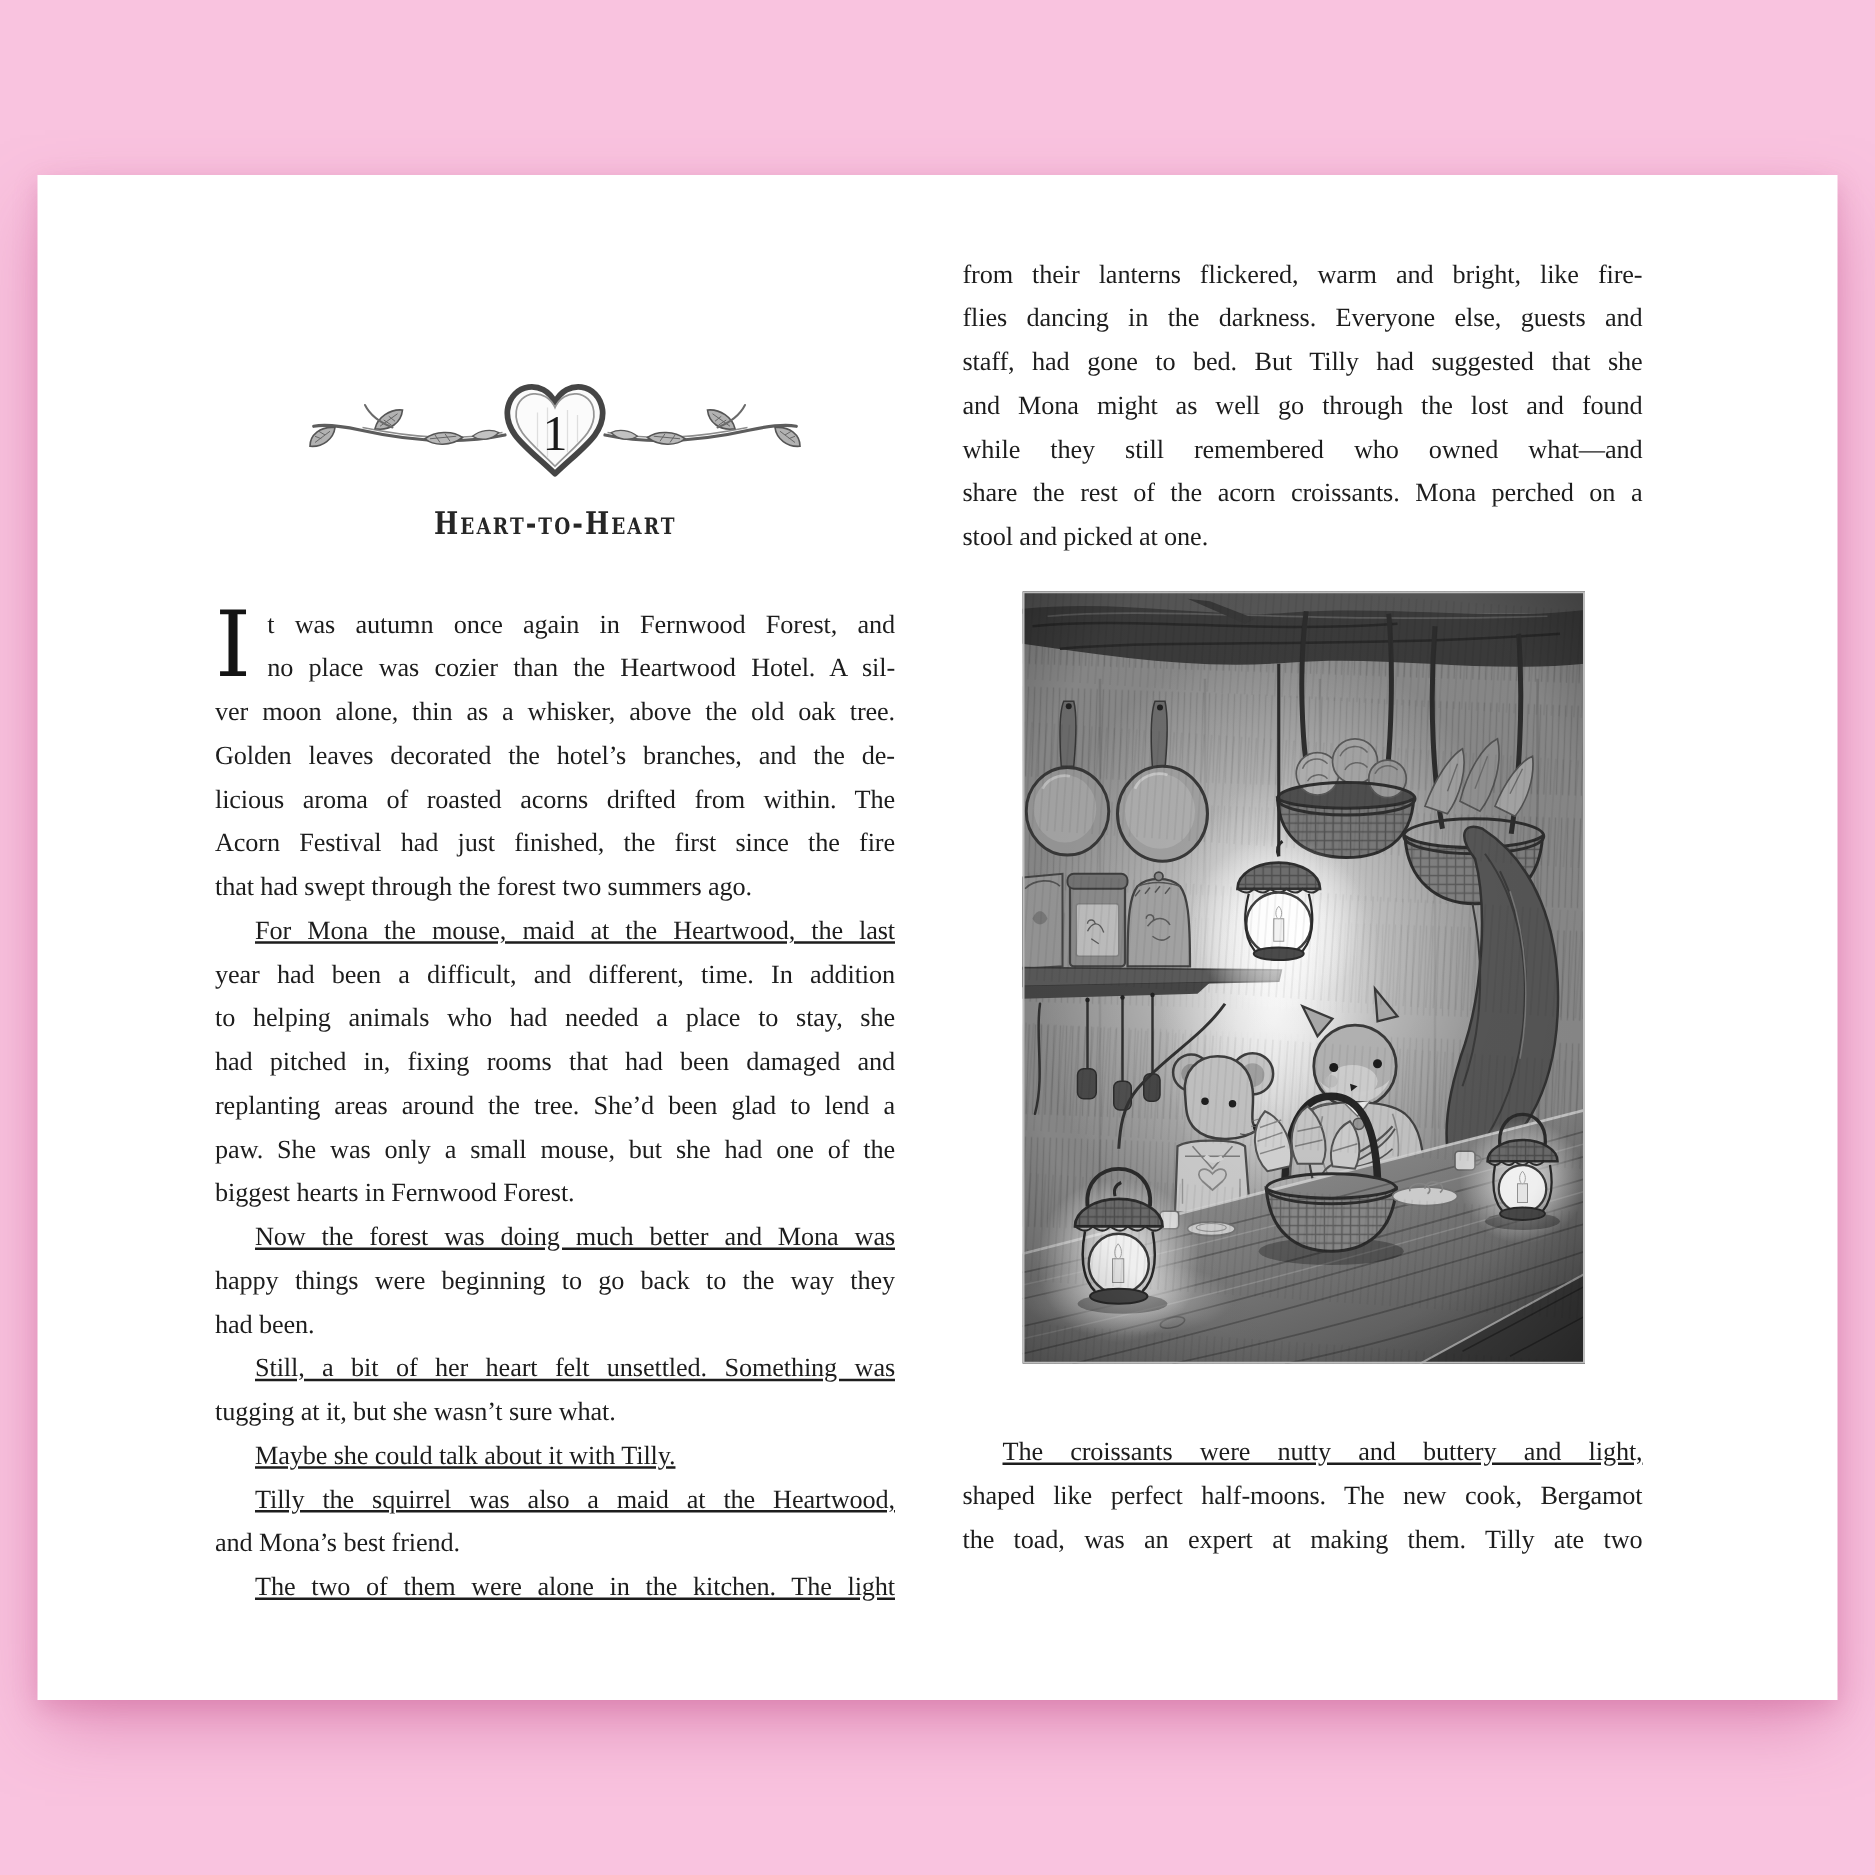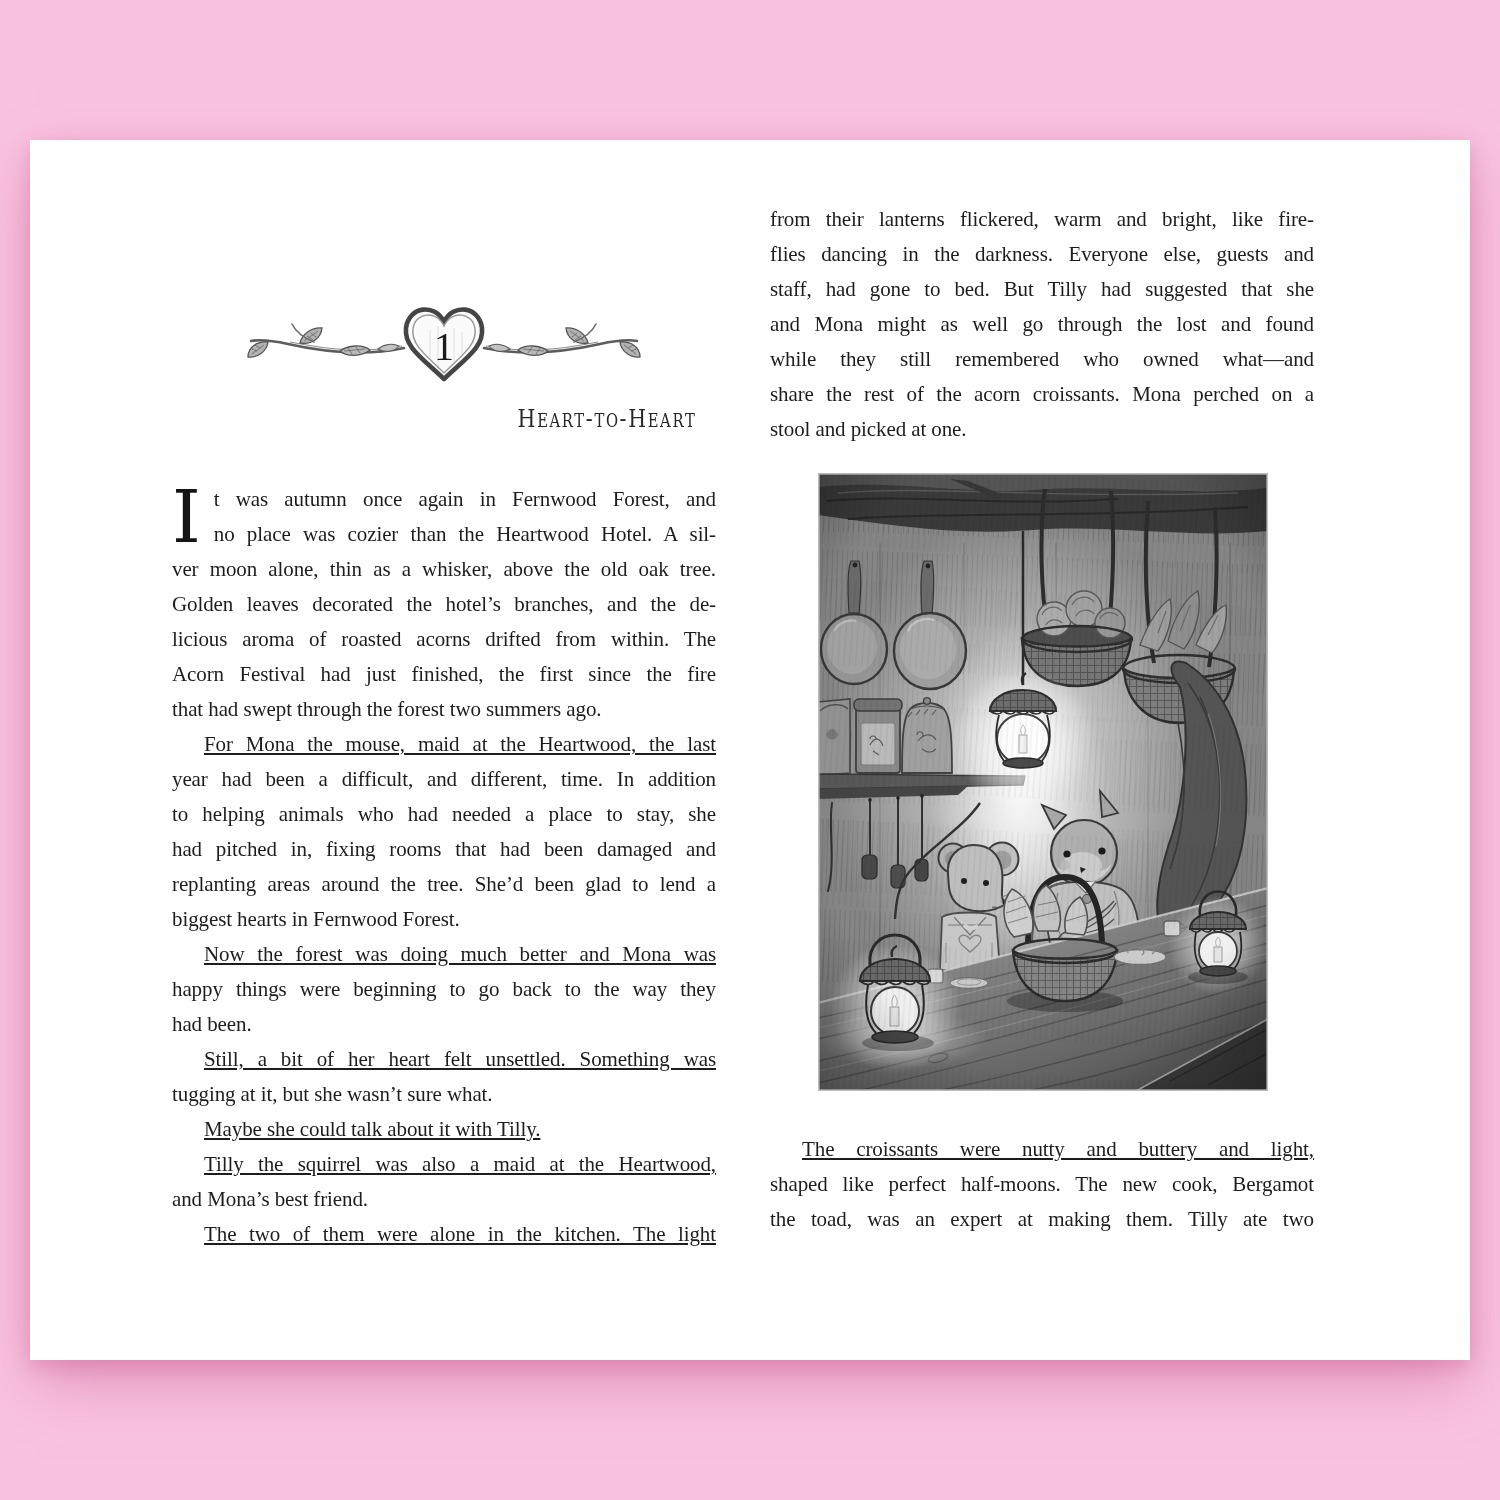--- a/index.html
+++ b/index.html
@@ -13,35 +13,35 @@
     position:absolute;left:30px;top:140px;width:1440px;height:1220px;
     background:#ffffff;
     box-shadow:0 24px 55px -6px rgba(199,86,144,.5), 0 6px 18px rgba(199,86,144,.3);
   }
   .col{position:absolute;top:4px;height:1420px;}
   .col.left{left:142px;width:544px;}
   .col.right{left:740px;width:544px;}
 
   .chapter-head{text-align:center;}
   .ornament{display:block;margin:152px auto 0 auto;width:400px;height:100px;}
-  .chapter-title-wrap{margin-top:8px;text-align:right;}
+  .chapter-title-wrap{margin-top:8px;text-align:center;font-weight:bold;}
   .chapter-title{
     display:inline-block;
     font-family:"DejaVu Serif", serif;
     font-variant:small-caps;
     font-size:25px;line-height:30px;letter-spacing:2px;color:#262626;
     transform:scaleX(.82);
   }
 
   .body-text{
     font-size:21px;line-height:35px;color:#1d1d1d;letter-spacing:-0.1px;
   }
   .left .body-text{margin-top:48px;}
   .right .body-text.top{margin-top:58px;}
-  .right .body-text.bottom{margin-top:41px;}
+  .right .body-text.bottom{margin-top:53px;}
   .para{margin:0;}
   .line{text-align:justify;text-align-last:justify;}
   .line.end{text-align-last:left;}
   .line.indent{padding-left:32px;text-decoration:underline;}
   .dropcap{
     float:left;height:70px;line-height:70px;font-size:73px;
     font-family:"DejaVu Serif", serif;color:#141414;margin:0 13px 0 0;
   }
 
   .illustration{width:450px;height:618px;margin:26px 0 0 48px;}
@@ -90,20 +90,21 @@
             <div class="line">licious aroma of roasted acorns drifted from within. The</div>
             <div class="line">Acorn Festival had just finished, the first since the fire</div>
             <div class="line end">that had swept through the forest two summers ago.</div>
           </div>
           <div class="para">
             <div class="line indent">For Mona the mouse, maid at the Heartwood, the last</div>
             <div class="line">year had been a difficult, and different, time. In addition</div>
             <div class="line">to helping animals who had needed a place to stay, she</div>
             <div class="line">had pitched in, fixing rooms that had been damaged and</div>
             <div class="line">replanting areas around the tree. She’d been glad to lend a</div>
+            <div class="line">paw. She was only a small mouse, but she had one of the</div>
             <div class="line end">biggest hearts in Fernwood Forest.</div>
           </div>
           <div class="para">
             <div class="line indent">Now the forest was doing much better and Mona was</div>
             <div class="line">happy things were beginning to go back to the way they</div>
             <div class="line end">had been.</div>
           </div>
           <div class="para">
             <div class="line indent">Still, a bit of her heart felt unsettled. Something was</div>
             <div class="line end">tugging at it, but she wasn’t sure what.</div>

